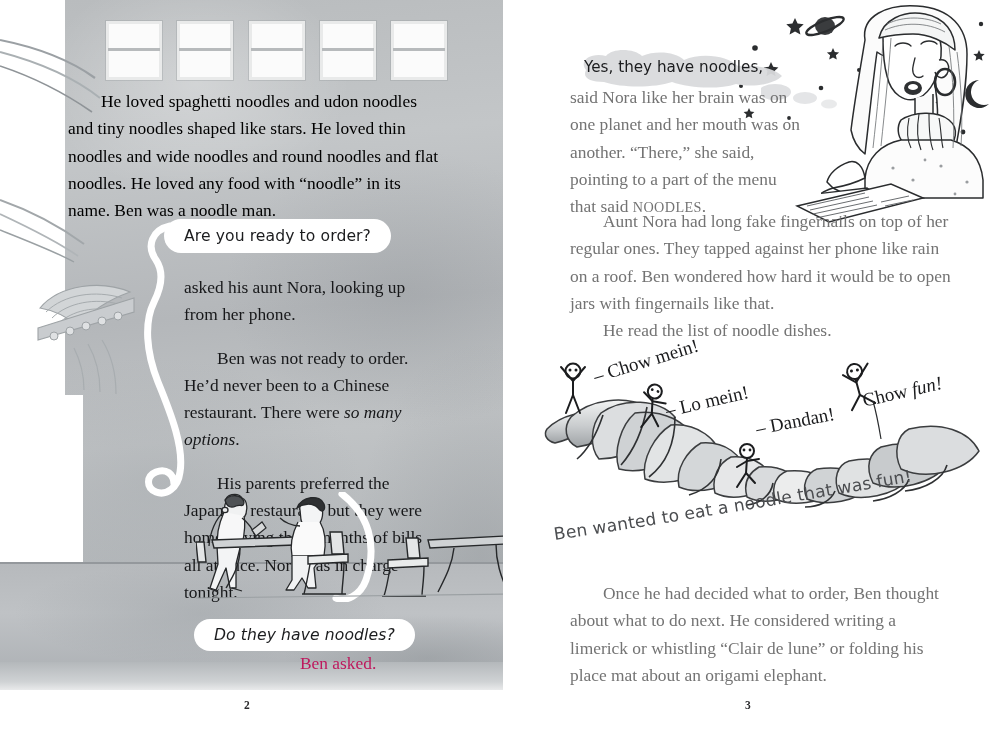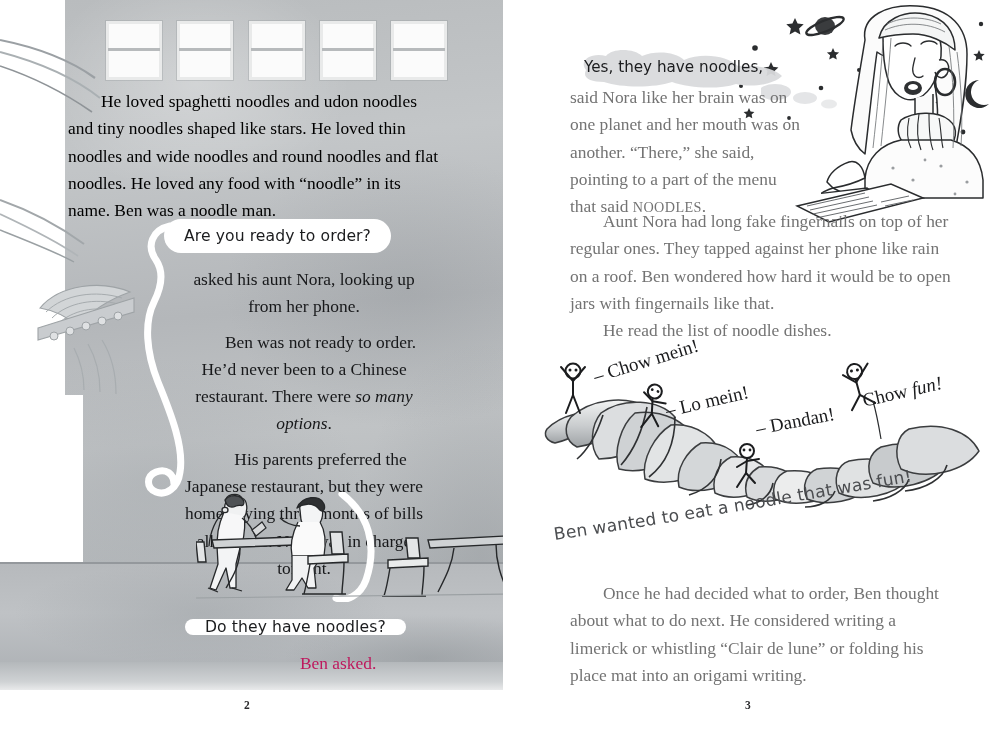--- a/index.html
+++ b/index.html
@@ -42,28 +42,28 @@
   .pagoda{position:absolute;left:30px;top:278px;width:110px;height:130px;}
 
   
   .ltext{position:absolute;left:68px;top:88px;width:370px;
      font-family:"Liberation Serif",serif;font-size:17.4px;line-height:27.3px;color:#000000;}
   .ltext p{margin:0;}
   .indent{text-indent:1.9em;}
 
   .ltext2{position:absolute;left:168px;top:258px;width:272px;
      font-family:"Liberation Serif",serif;font-size:17.4px;line-height:27.3px;color:#17181a;}
-  .ltext2 p{margin:8px;text-align:center;}
+  .ltext2 p{margin:16px;}
 
   
   .bubble{position:absolute;background:#ffffff;border-radius:22px;
       font-family:"DejaVu Sans",sans-serif;font-size:15.6px;color:#1b1c1e;
       display:flex;align-items:center;padding:0 20px;letter-spacing:.1px;}
   .bubble.b1{left:164px;top:219px;height:34px;}
-  .bubble.b2{left:185px;top:619px;height:16px;}
+  .bubble.b2{left:194px;top:619px;height:32px;font-style:italic;}
 
   .benasked{position:absolute;left:300px;top:650px;font-family:"Liberation Serif",serif;
      font-size:17.4px;line-height:27.3px;color:#be185d;}
 
   
   .scene{position:absolute;left:196px;top:492px;width:310px;height:110px;}
 
   .pagenum{position:absolute;font-family:"Liberation Serif",serif;font-size:11.5px;
      font-weight:bold;color:#2a2b2d;}
 
@@ -437,18 +437,18 @@
     <div class="caption">
       <svg viewBox="0 0 400 90" style="width:400px;height:90px;">
         <path id="capPath" d="M6,70 C100,56 250,32 392,6" fill="none" stroke="none"></path>
         <text>
           <textPath href="#capPath" startOffset="0"><tspan id="capTxt">Ben wanted to eat a noodle that was fun!</tspan></textPath>
         </text>
       </svg>
     </div>
 
     <div class="rtext" style="left:67px;top:580px;width:386px;">
-      <p class="indent">Once he had decided what to order, Ben thought about what to do next. He considered writing a limerick or whistling “Clair de lune” or folding his place mat into an origami writing.</p>
+      <p class="indent">Once he had decided what to order, Ben thought about what to do next. He considered writing a limerick or whistling “Clair de lune” or folding his place mat about an origami elephant.</p>
     </div>
 
     <div class="pagenum" style="left:242px;top:699px;">3</div>
   </div>
 </div>
 
 </body></html>

